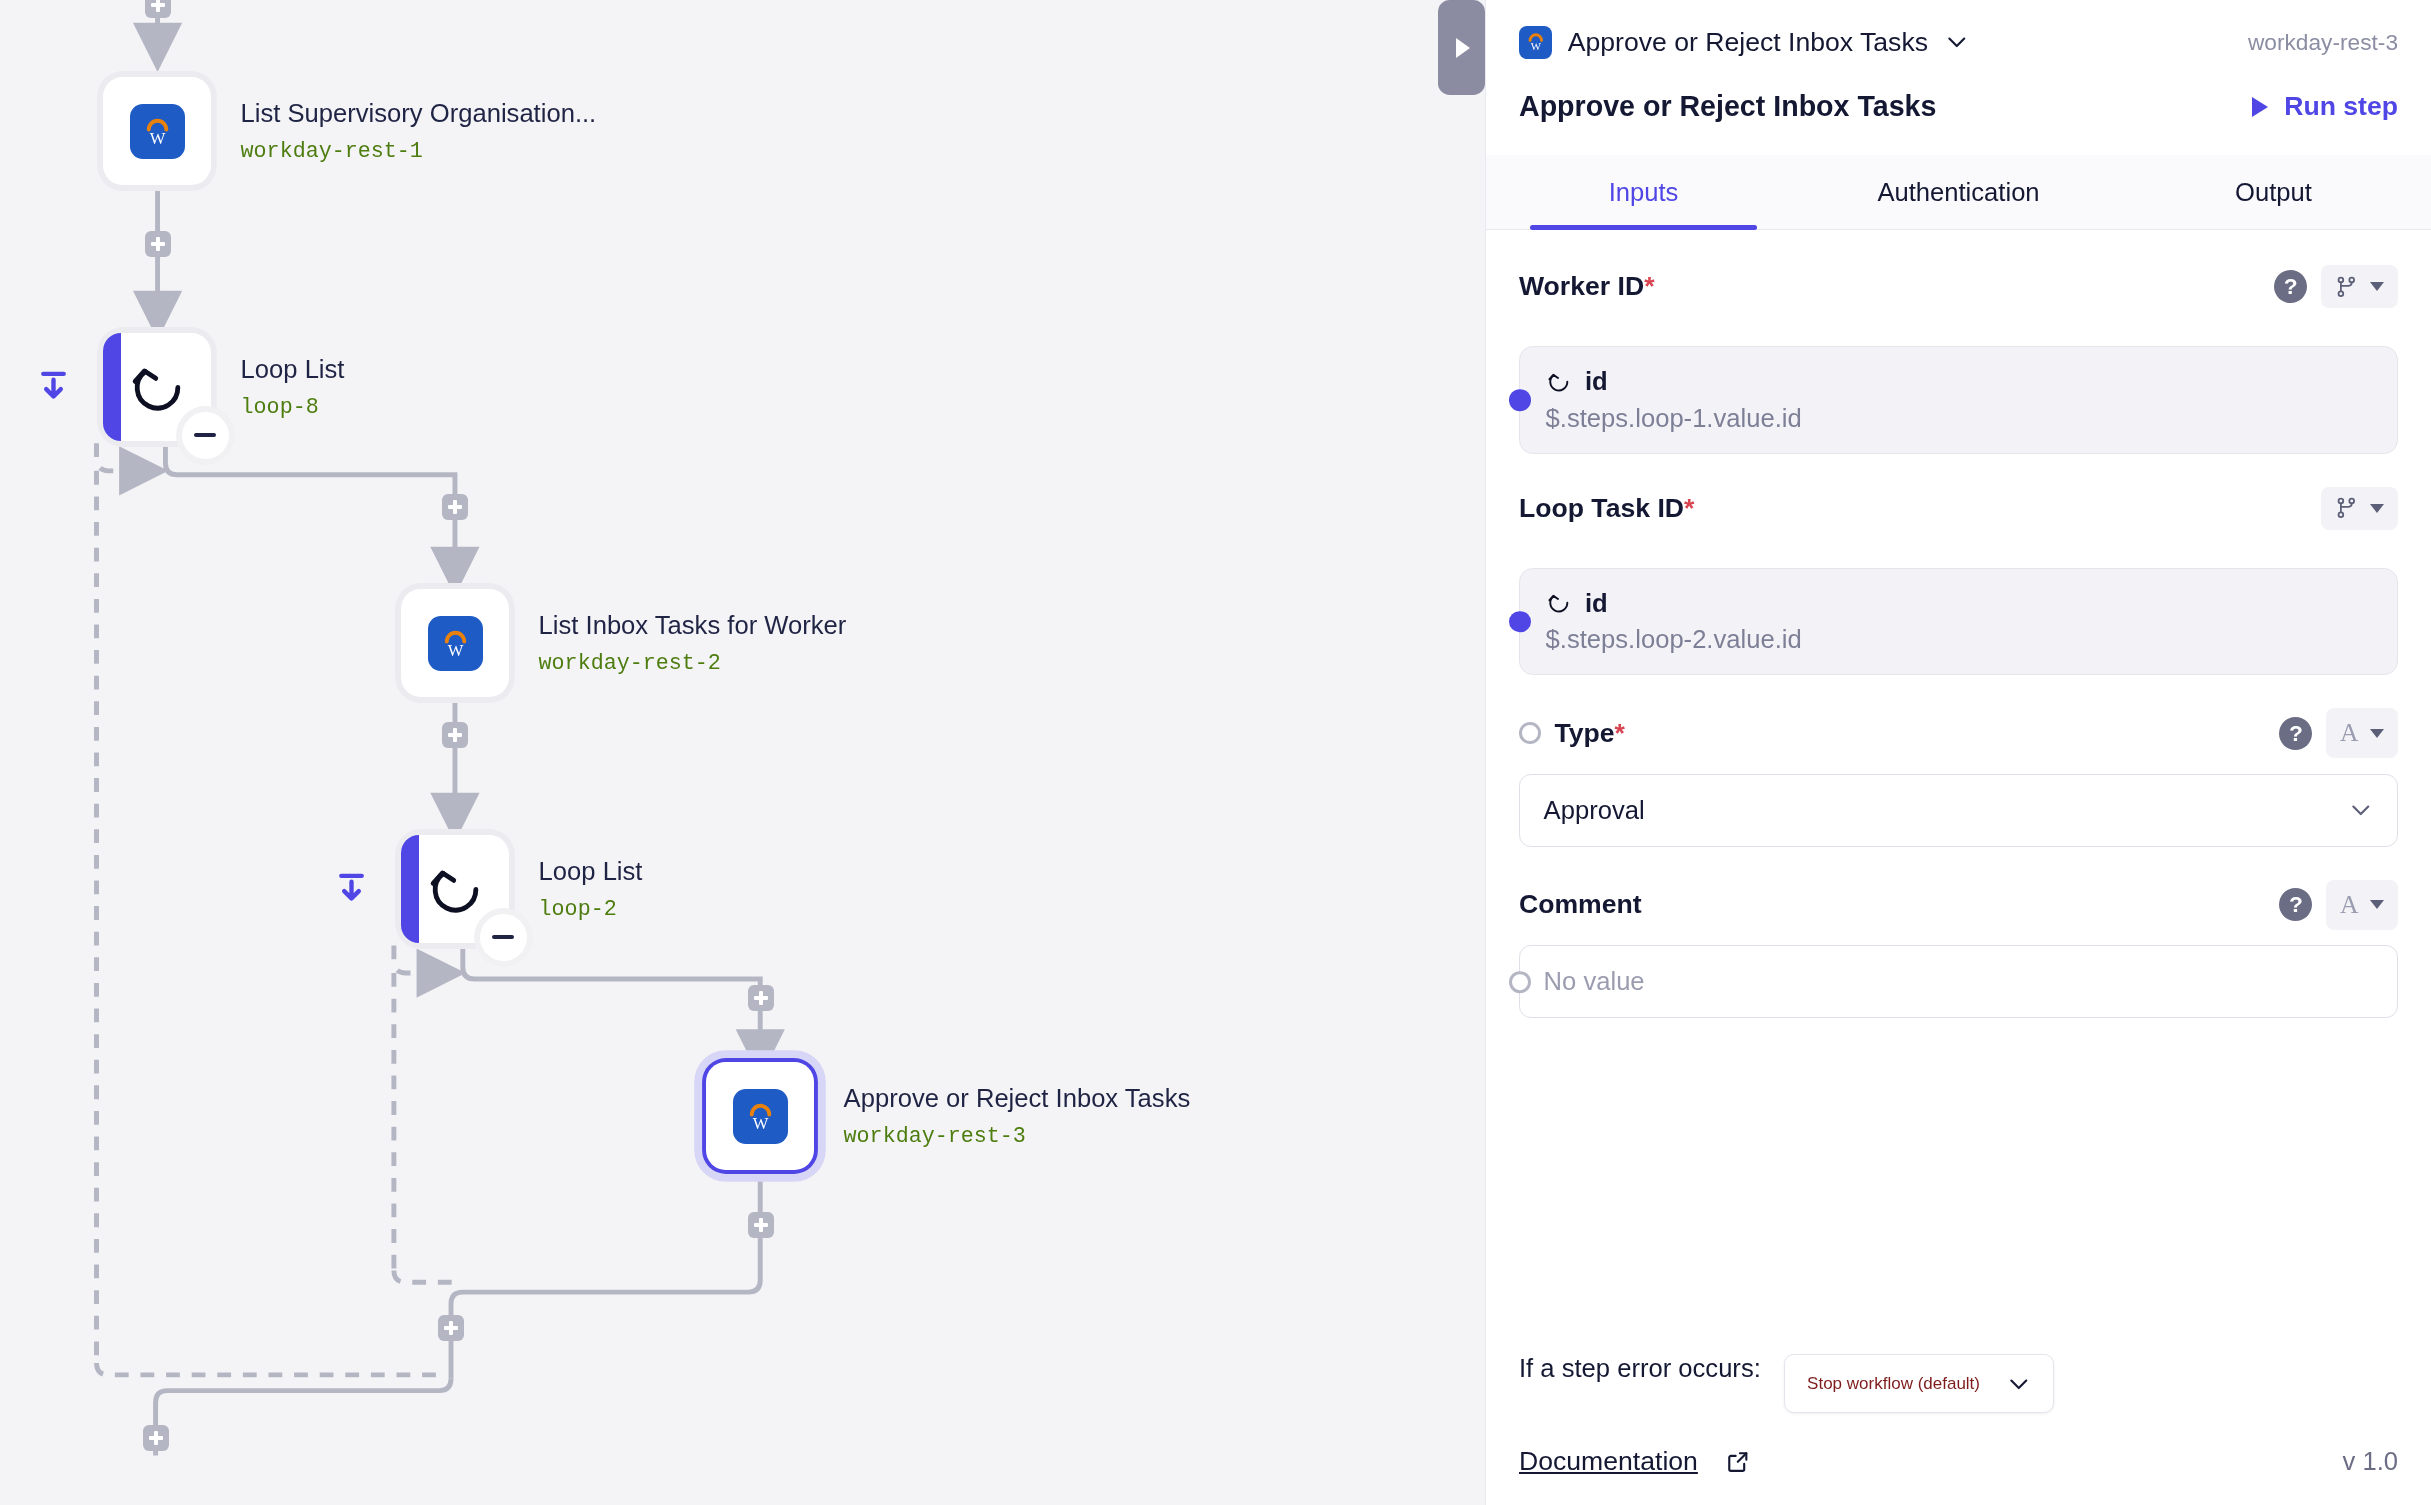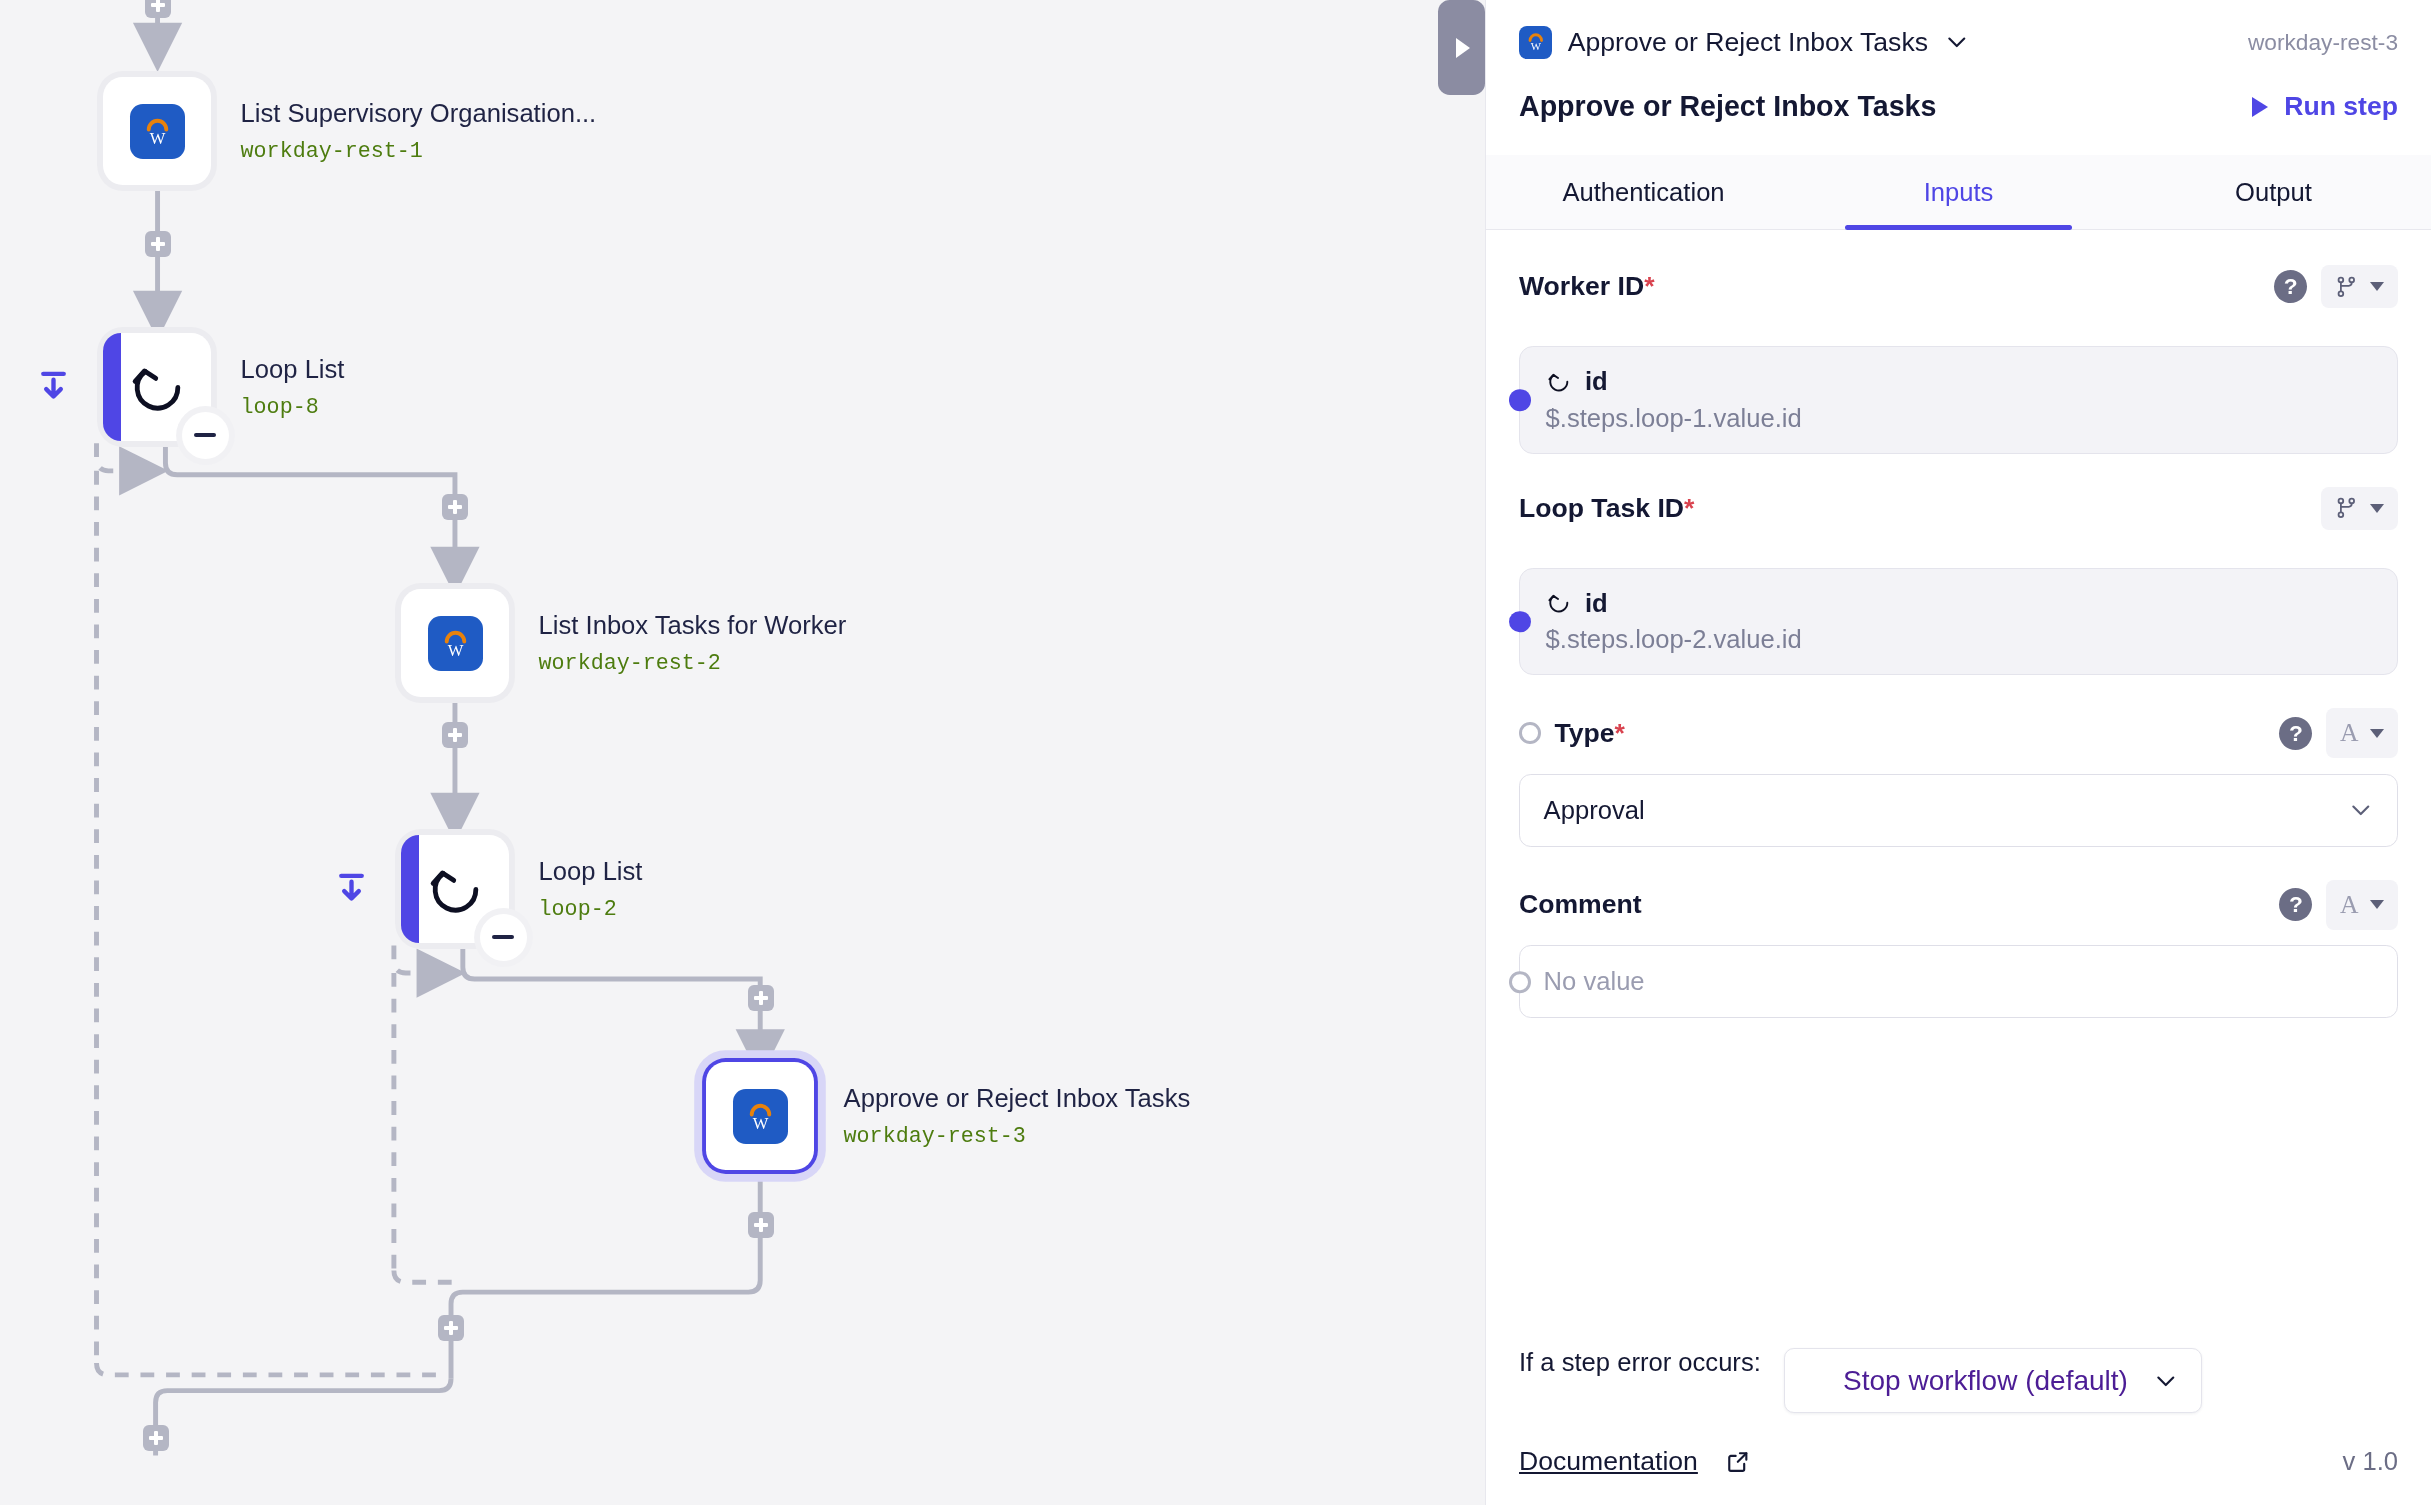--- a/index.html
+++ b/index.html
@@ -209,21 +209,21 @@
   }
 
   .panel-foot { padding: 0 33px 27.6px 33px; }
   .err-row { display: flex; align-items: flex-start; gap: 23.6px; }
   .err-label { font-size: 25.6px; color: #141833; white-space: nowrap; }
   .err-select {
     border: 1px solid #e4e4ec; border-radius: 9.9px;
     background: #ffffff; box-shadow: 0 1px 3px rgba(20,24,51,.07);
     padding: 15.8px 21.7px; display: flex; align-items: center; gap: 25.6px;
   }
-  .err-select .val { font-size: 28px; color: #4c1d95; white-space: nowrap; margin-left: 36px; }
+  .err-select .val { font-size: 17px; color: #7f1d1d; white-space: nowrap; }
   .doc-row { display: flex; align-items: center; margin-top: 33px; }
   .doc-link {
     font-size: 26.6px; color: #141833; text-decoration: underline;
     display: flex; align-items: center; gap: 27px;
   }
   .version { margin-left: auto; font-size: 25.6px; color: #6b6d85; }
 </style>
 </head>
 <body>
 
@@ -383,22 +383,22 @@
         <div class="head-title">Approve or Reject Inbox Tasks</div>
         <div class="run-step">
           <span class="play"></span>
           <span>Run step</span>
         </div>
       </div>
 
     </div>
 
     <div class="tabs">
+      <div class="tab active">Inputs</div>
       <div class="tab">Authentication</div>
-      <div class="tab active">Inputs</div>
       <div class="tab">Output</div>
     </div>
 
     <div class="panel-body">
 
       <div class="field">
         <div class="field-label-row">
           <span class="field-label"><span>Worker ID</span><span class="req">*</span></span>
           <span class="ctrl-group">
             <span class="help-badge">?</span>

